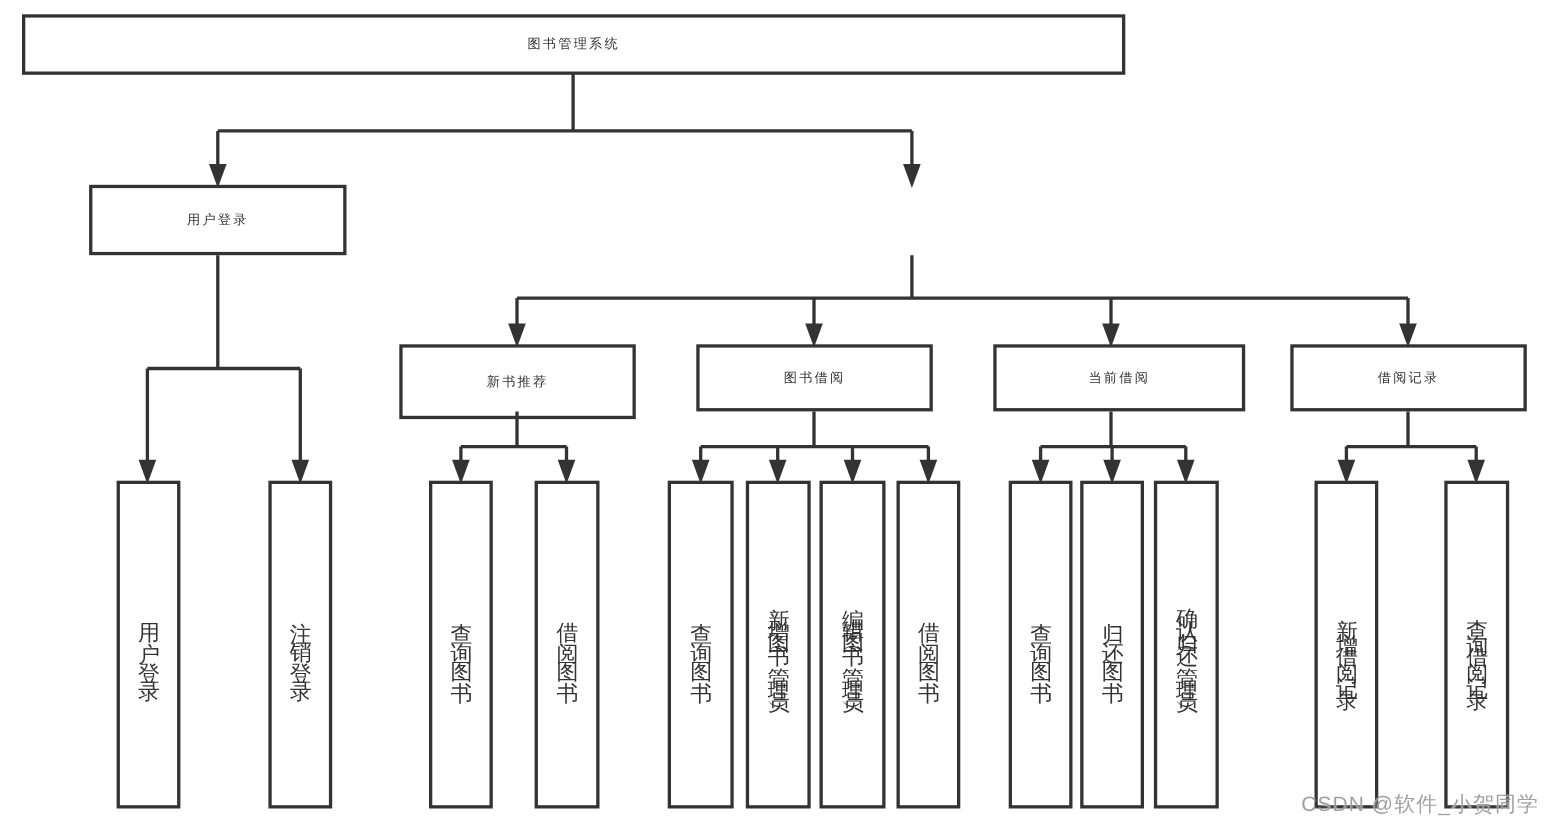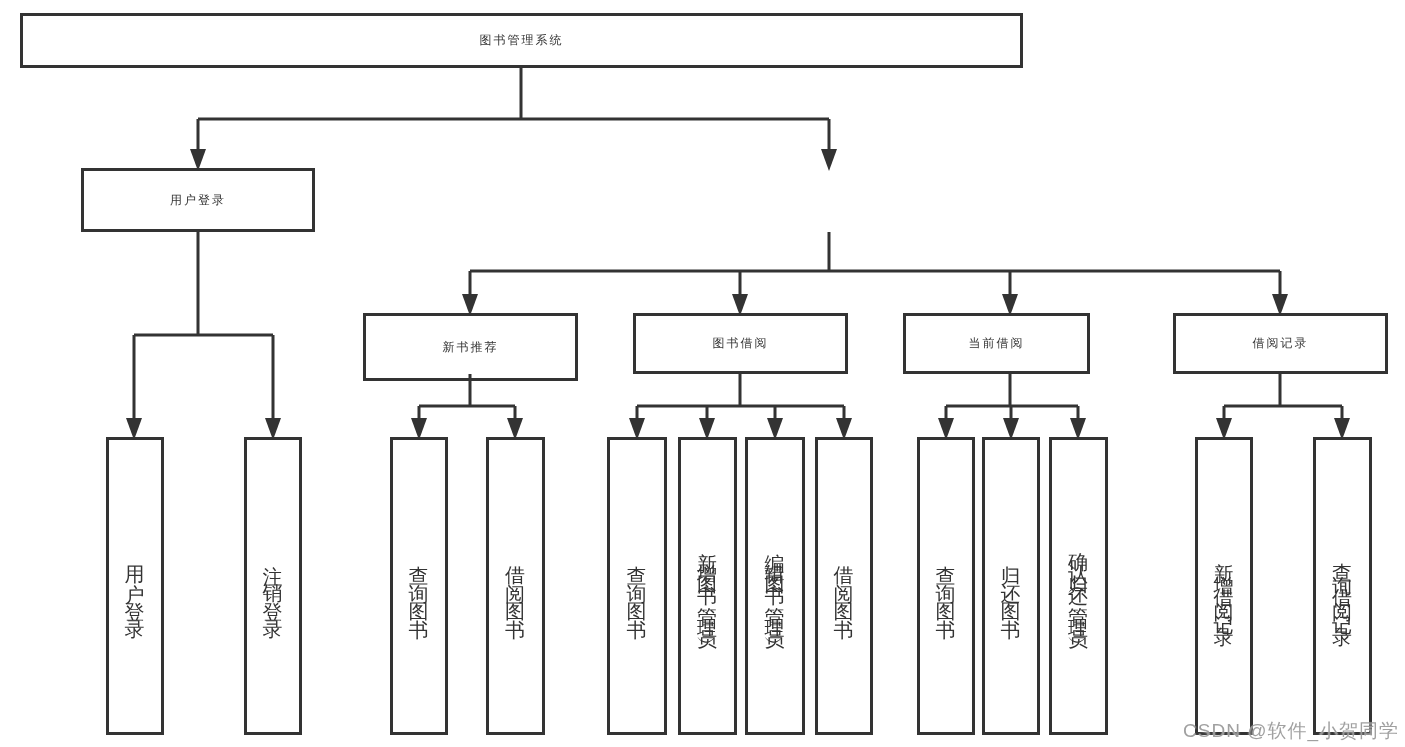--- a/index.html
+++ b/index.html
@@ -105,21 +105,21 @@
   <div class="node h" style="left:81px; top:168px; width:234px; height:64px;">
     <span class="lbl">用户登录</span>
   </div>
 
   <div class="node h" style="left:363px; top:313px; width:215px; height:68px;">
     <span class="lbl">新书推荐</span>
   </div>
   <div class="node h" style="left:633px; top:313px; width:215px; height:61px;">
     <span class="lbl">图书借阅</span>
   </div>
-  <div class="node h" style="left:903px; top:313px; width:187px; height:61px;">
+  <div class="node h" style="left:903px; top:313px; width:229px; height:61px;">
     <span class="lbl">当前借阅</span>
   </div>
   <div class="node h" style="left:1173px; top:313px; width:215px; height:61px;">
     <span class="lbl">借阅记录</span>
   </div>
 
   <div class="node v" style="left:106px; top:437px; width:58px; height:298px;">
     <span class="lbl ls4">用户登录</span>
   </div>
   <div class="node v" style="left:244px; top:437px; width:58px; height:298px;">

